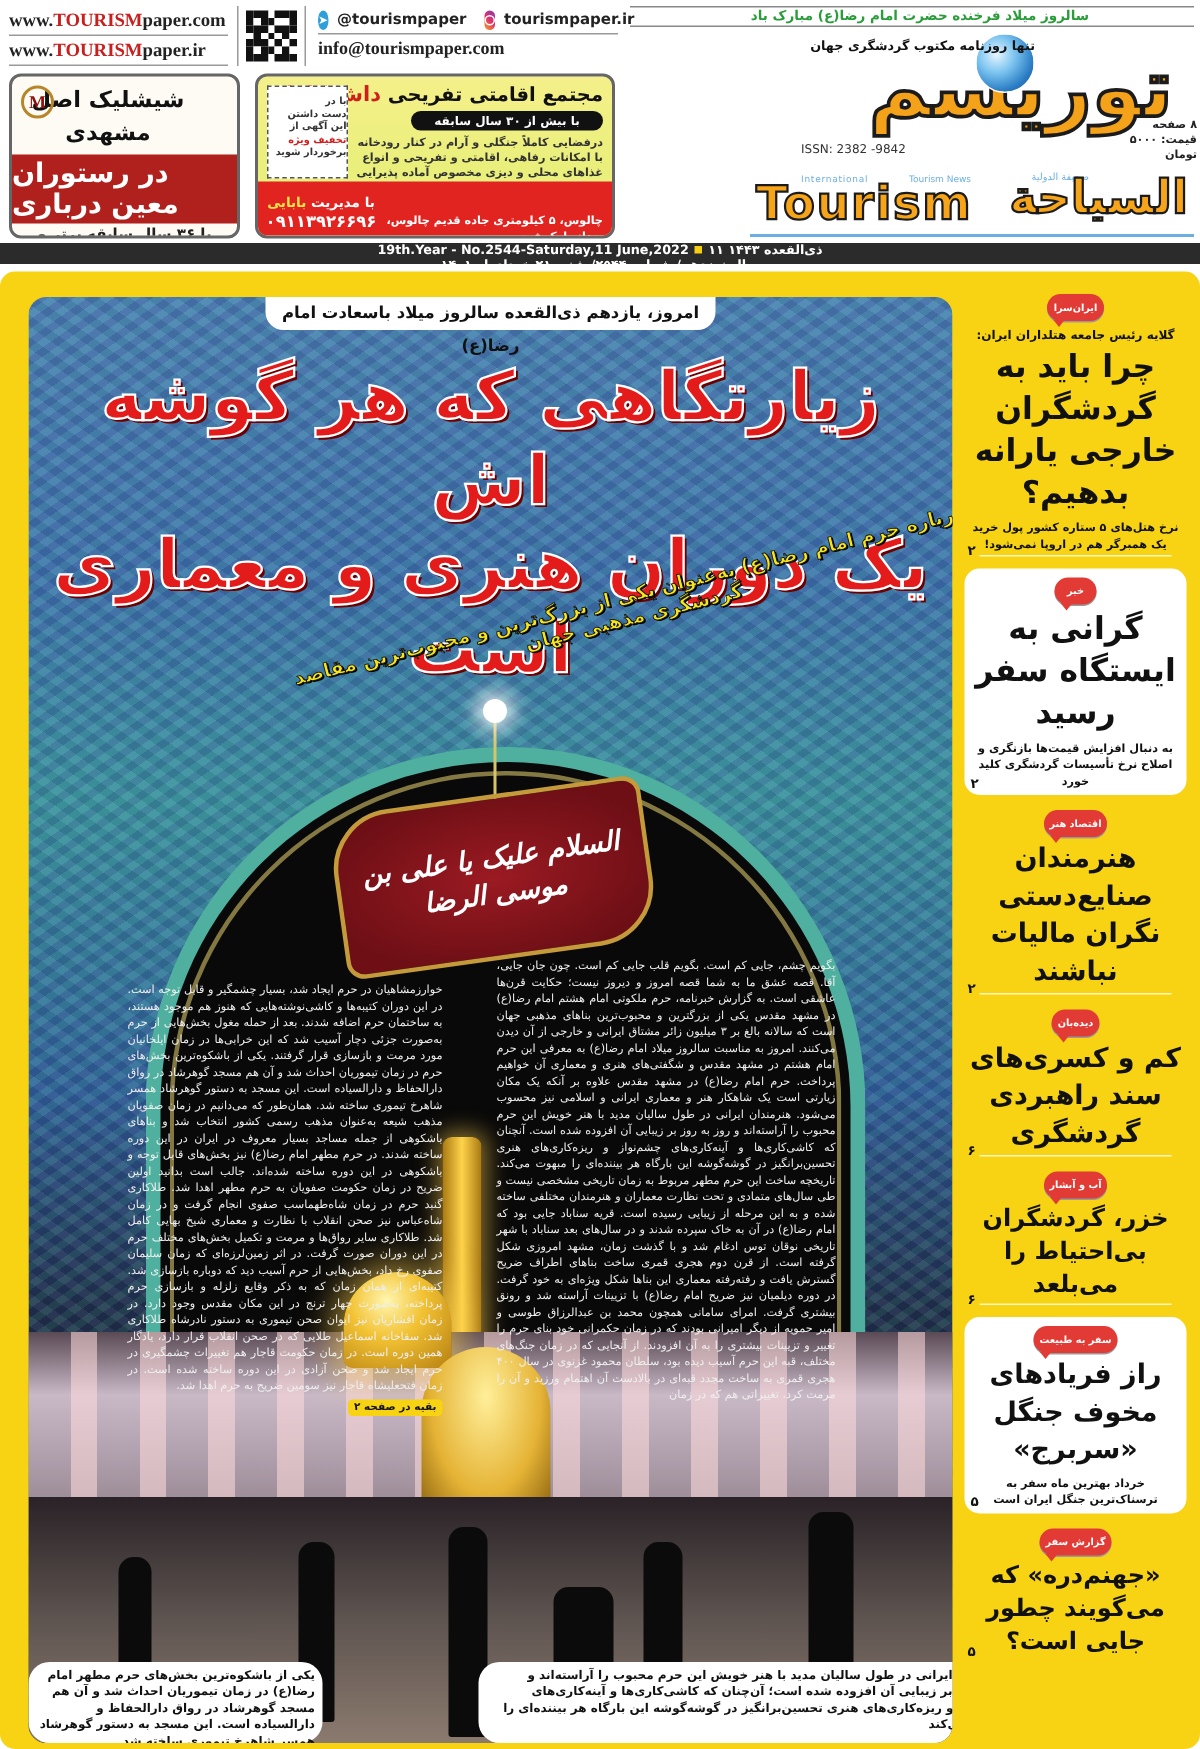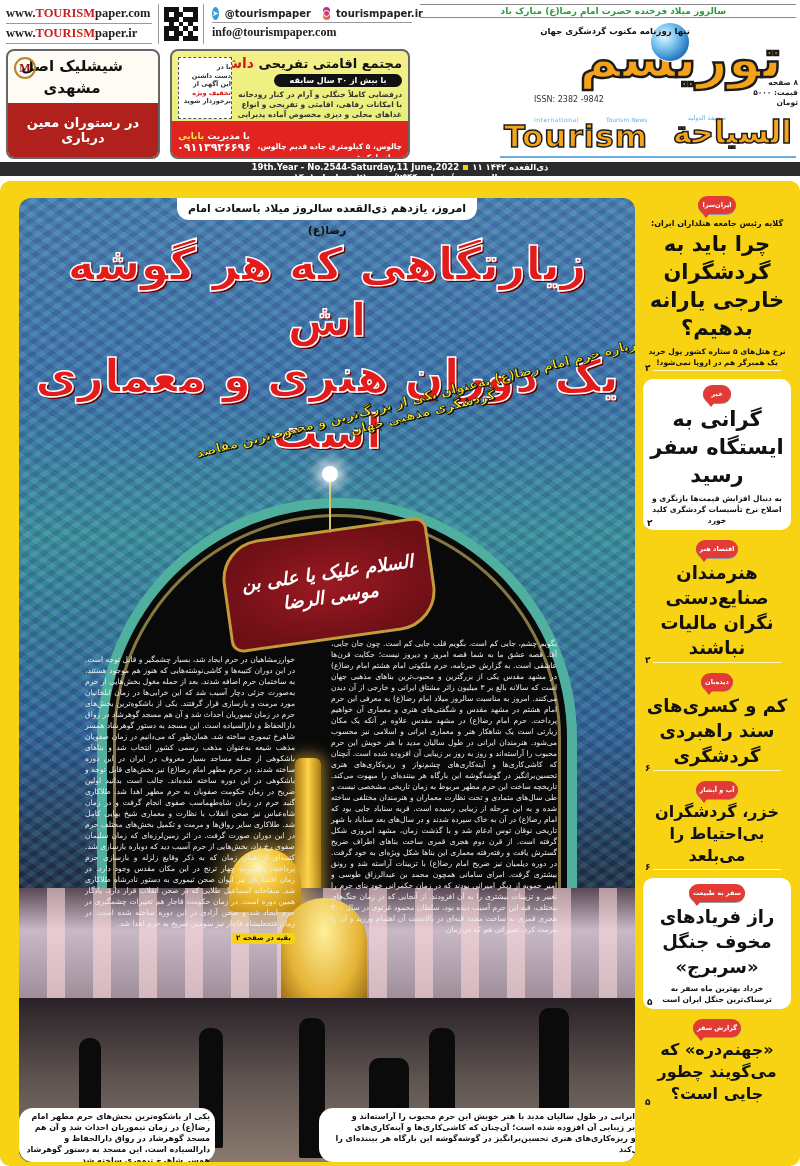--- a/index.html
+++ b/index.html
@@ -22,21 +22,21 @@
   .social-row { display: flex; align-items: center; gap: 6px; height: 19px; font-size: 10px; font-weight: bold; color: #222; border-bottom: 1px solid #999; white-space: nowrap; }
   .tg-icon { width: 13px; height: 13px; border-radius: 50%; background: #2f9fdc; display: inline-flex; align-items: center; justify-content: center; color: #fff; font-size: 8px; }
   .ig-icon { width: 13px; height: 13px; border-radius: 4px; background: linear-gradient(45deg,#f6a623,#e1306c,#833ab4); display: inline-flex; align-items: center; justify-content: center; }
   .ig-icon::after { content: ""; width: 5px; height: 5px; border: 1.5px solid #fff; border-radius: 50%; }
   .email { font-family: "Liberation Serif", serif; font-size: 12px; font-weight: bold; color: #222; height: 19px; line-height: 19px; }
 
   
   .ad-kebab { position: absolute; left: 6px; top: 49px; width: 154px; height: 110px; border: 2px solid #666; border-radius: 8px; overflow: hidden; background: #fdfbf3; direction: rtl; }
   .ad-kebab .t1 { font-size: 15px; font-weight: bold; color: #111; text-align: center; padding: 4px 26px 0 4px; line-height: 22px; }
   .ad-kebab .logo-m { position: absolute; left: 6px; top: 6px; width: 22px; height: 22px; border-radius: 50%; border: 2px solid #b8862a; font-family: "Liberation Serif", serif; font-weight: bold; font-size: 12px; color: #8a1010; display: flex; align-items: center; justify-content: center; direction: ltr; }
-  .ad-kebab .t2 { background: #b0201c; color: #fff; font-weight: bold; font-size: 13px; text-align: center; margin-top: 4px; padding: 12px 0; }
+  .ad-kebab .t2 { background: #b0201c; color: #fff; font-weight: bold; font-size: 18px; text-align: left; margin-top: 4px; padding: 2px 0; }
   .ad-kebab .t3 { font-size: 10px; font-weight: bold; text-align: center; color: #222; padding: 2px 0; }
 
   
   .ad-complex { position: absolute; left: 170px; top: 49px; width: 240px; height: 110px; border: 2px solid #666; border-radius: 8px; overflow: hidden; background: linear-gradient(180deg,#f5f08a 0%, #e9ef7a 60%, #f4f3a0 100%); direction: rtl; }
   .ad-complex .title { font-size: 13px; font-weight: bold; color: #111; text-align: right; padding: 4px 6px 0 0; white-space: nowrap; }
   .ad-complex .title .hl { color: #cf1f1a; font-size: 14px; }
   .ad-complex .pill { display: block; width: 128px; margin: 3px 6px 0 0; background: #111; color: #fff; font-size: 8px; font-weight: bold; text-align: center; border-radius: 9px; padding: 2px 0; }
   .ad-complex .desc { font-size: 7.5px; font-weight: bold; color: #333; padding: 3px 6px 0 64px; line-height: 10px; text-align: right; }
   .ad-complex .coupon { position: absolute; left: 6px; top: 6px; width: 54px; height: 62px; border: 1.5px dashed #555; background: #fff; font-size: 6.5px; line-height: 8.5px; font-weight: bold; color: #333; padding-top: 5px; }
   .ad-complex .coupon .red { color: #d41d1a; }

